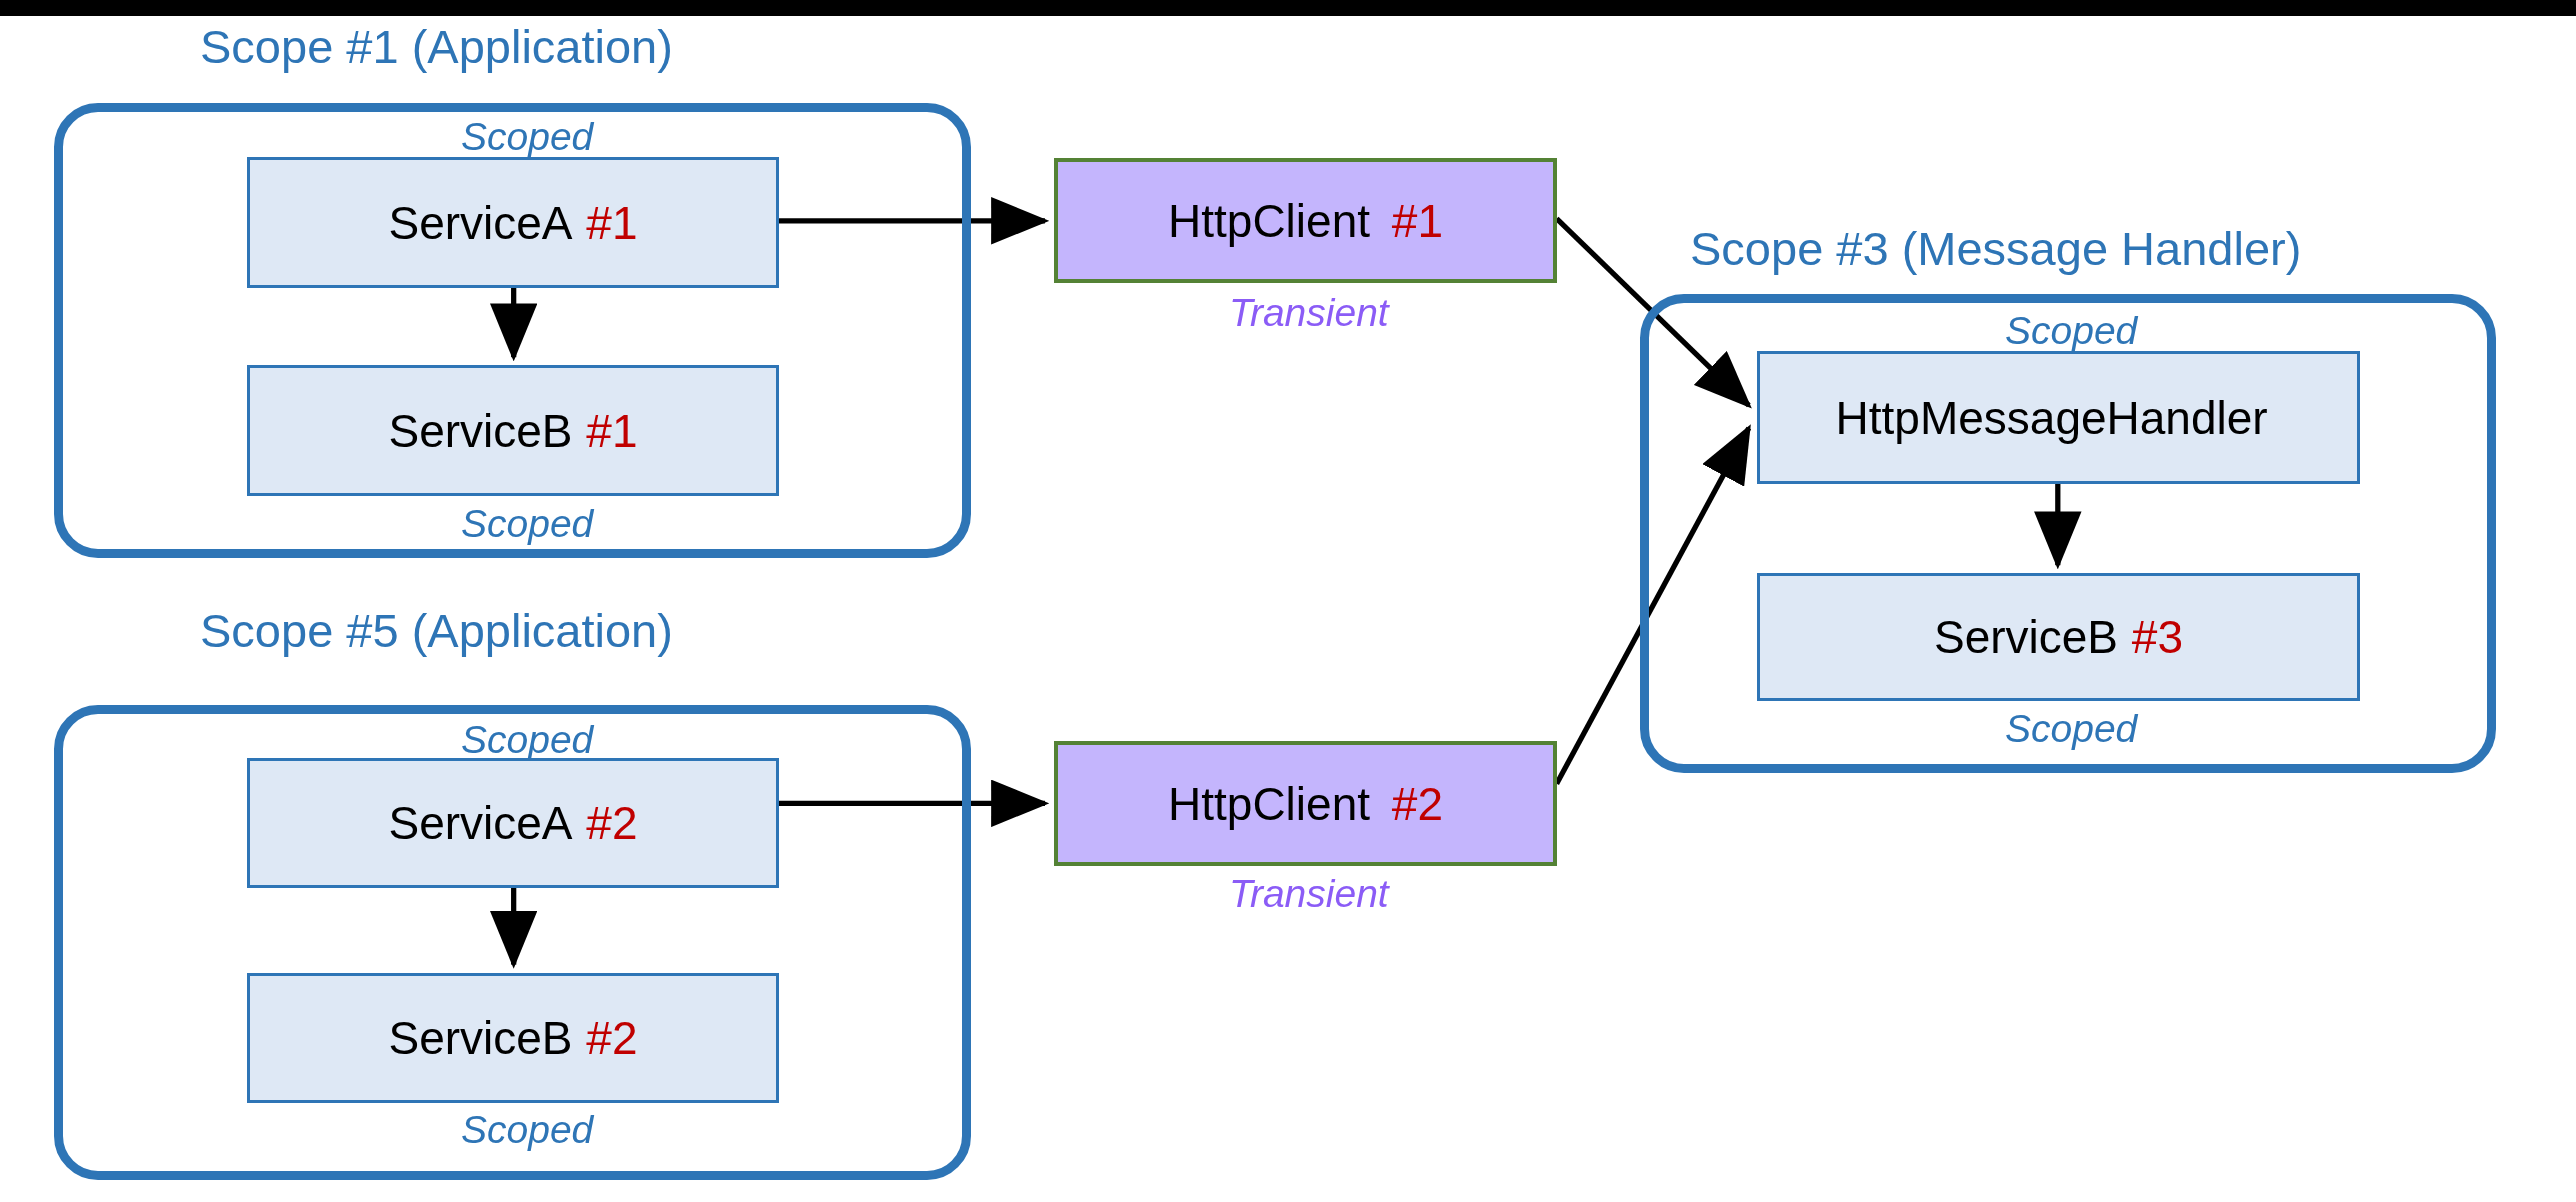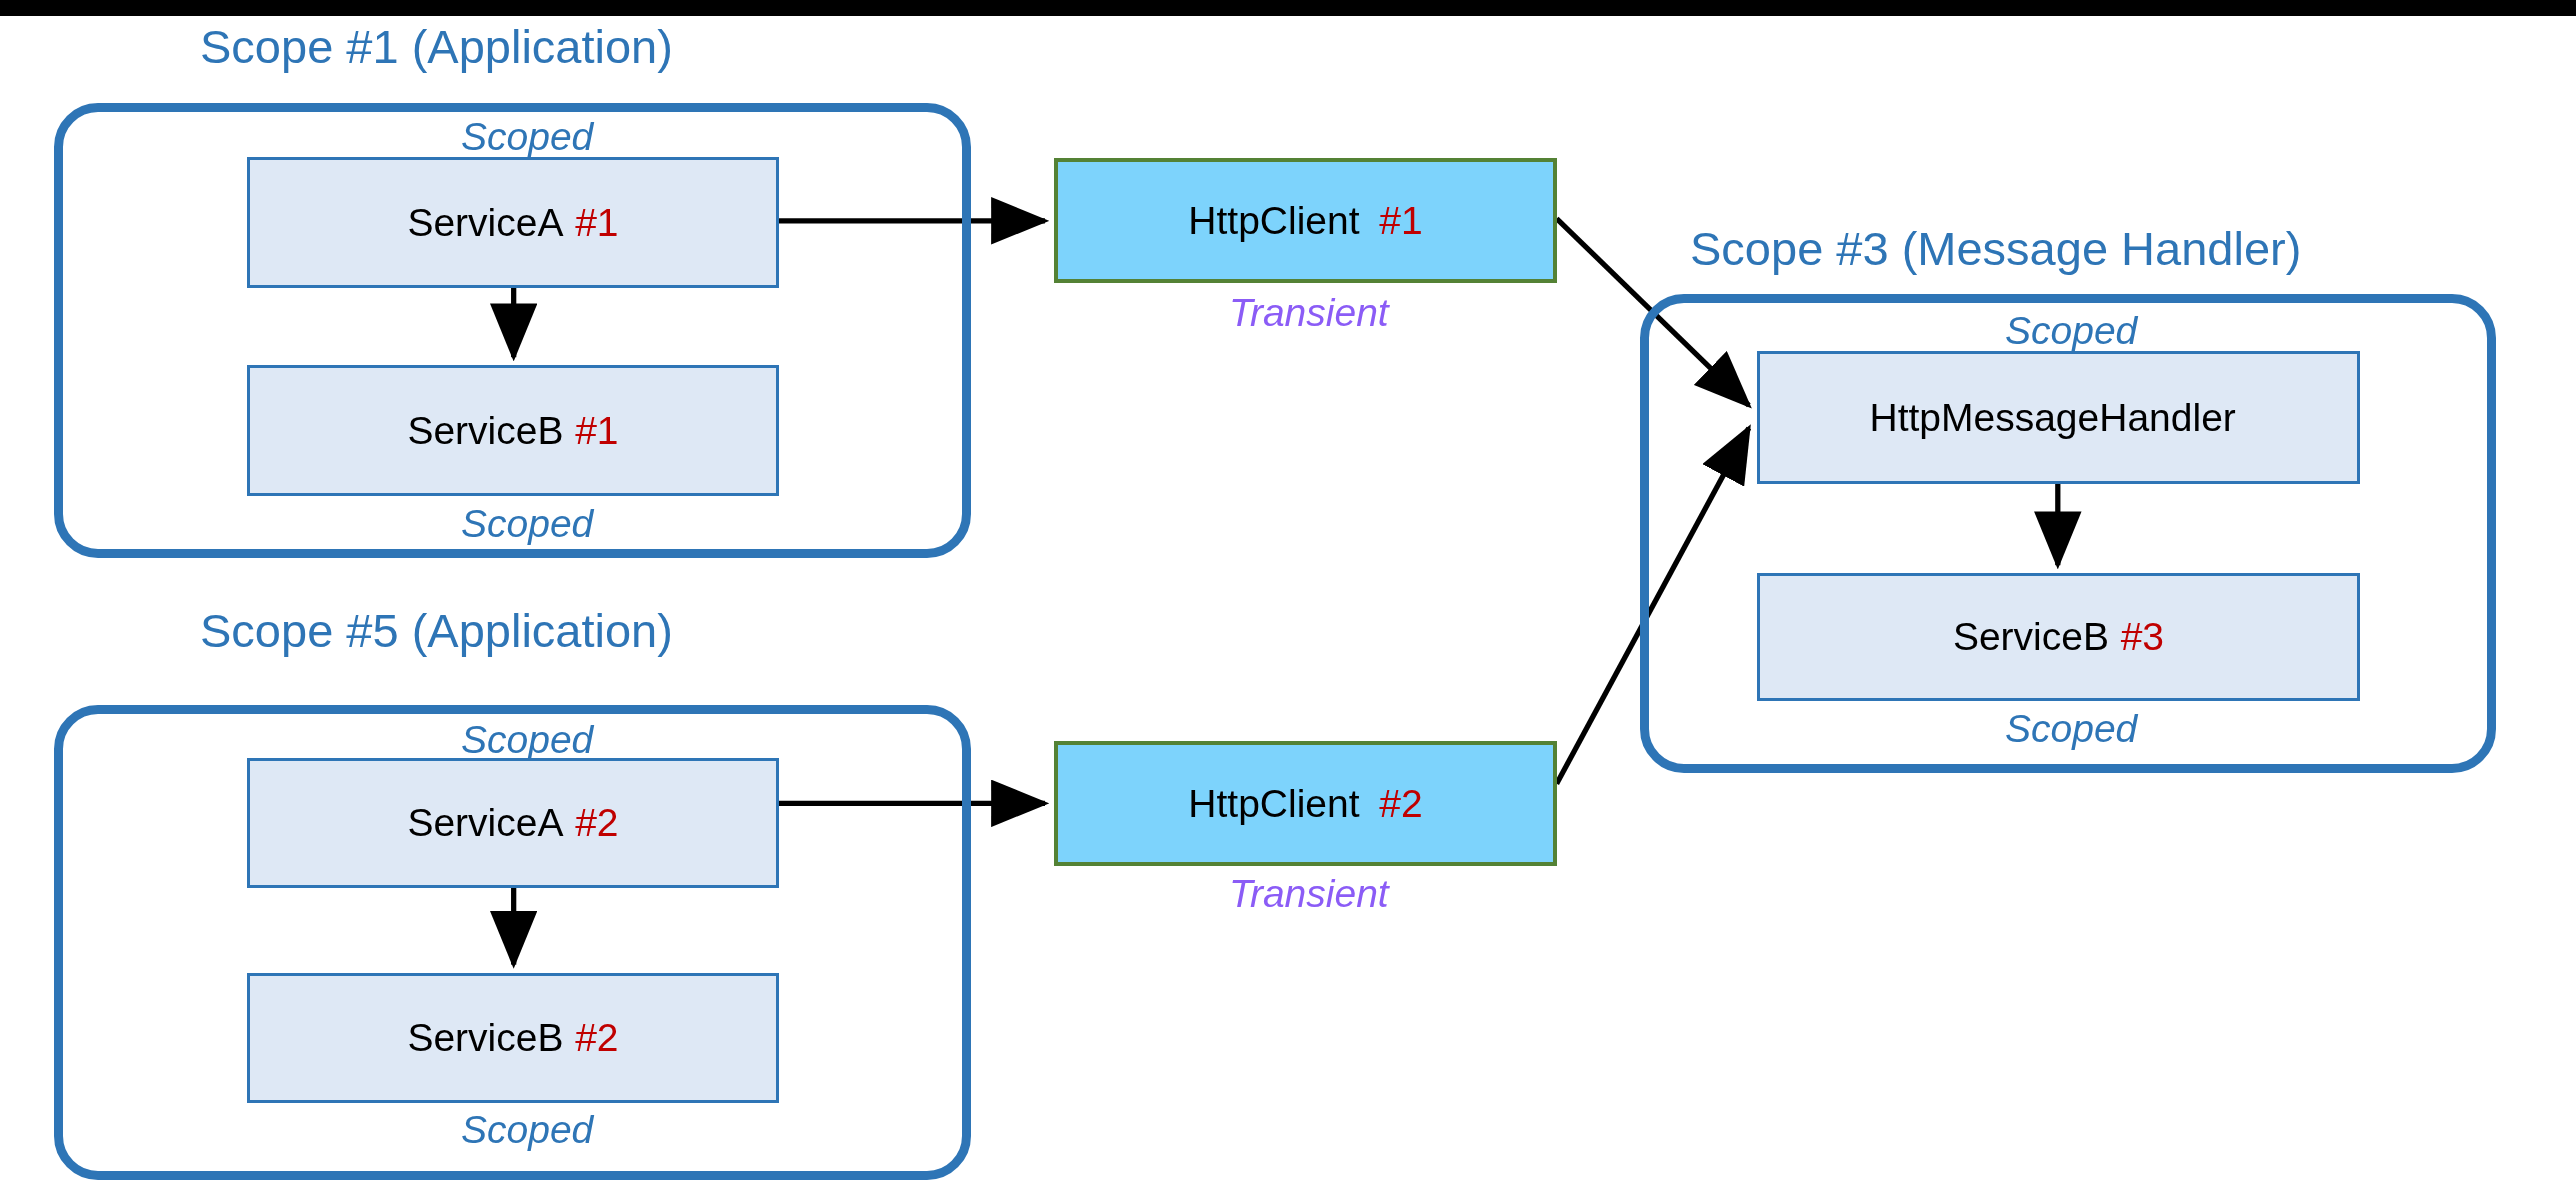--- a/index.html
+++ b/index.html
@@ -60,31 +60,31 @@
   .lifetime.scoped { color: #2E75B6; }
   .lifetime.transient { color: #8b5cf6; }
 
   
   .node {
     position: absolute;
     box-sizing: border-box;
     display: flex;
     align-items: center;
     justify-content: center;
-    font-size: 39px;
+    font-size: 46px;
     color: #000000;
     white-space: nowrap;
     font-family: "Liberation Sans", sans-serif;
   }
   .node.blue {
     background: #DEE8F5;
     border: 3.8px solid #2E75B6;
   }
   .node.green {
-    background: #7dd3fc;
+    background: #c4b5fd;
     border: 4.5px solid #548235;
     gap: 8px;
   }
   .node .idx {
     color: #C00000;
     margin-left: 0.30em;
   }
 </style>
 </head>
 <body>

